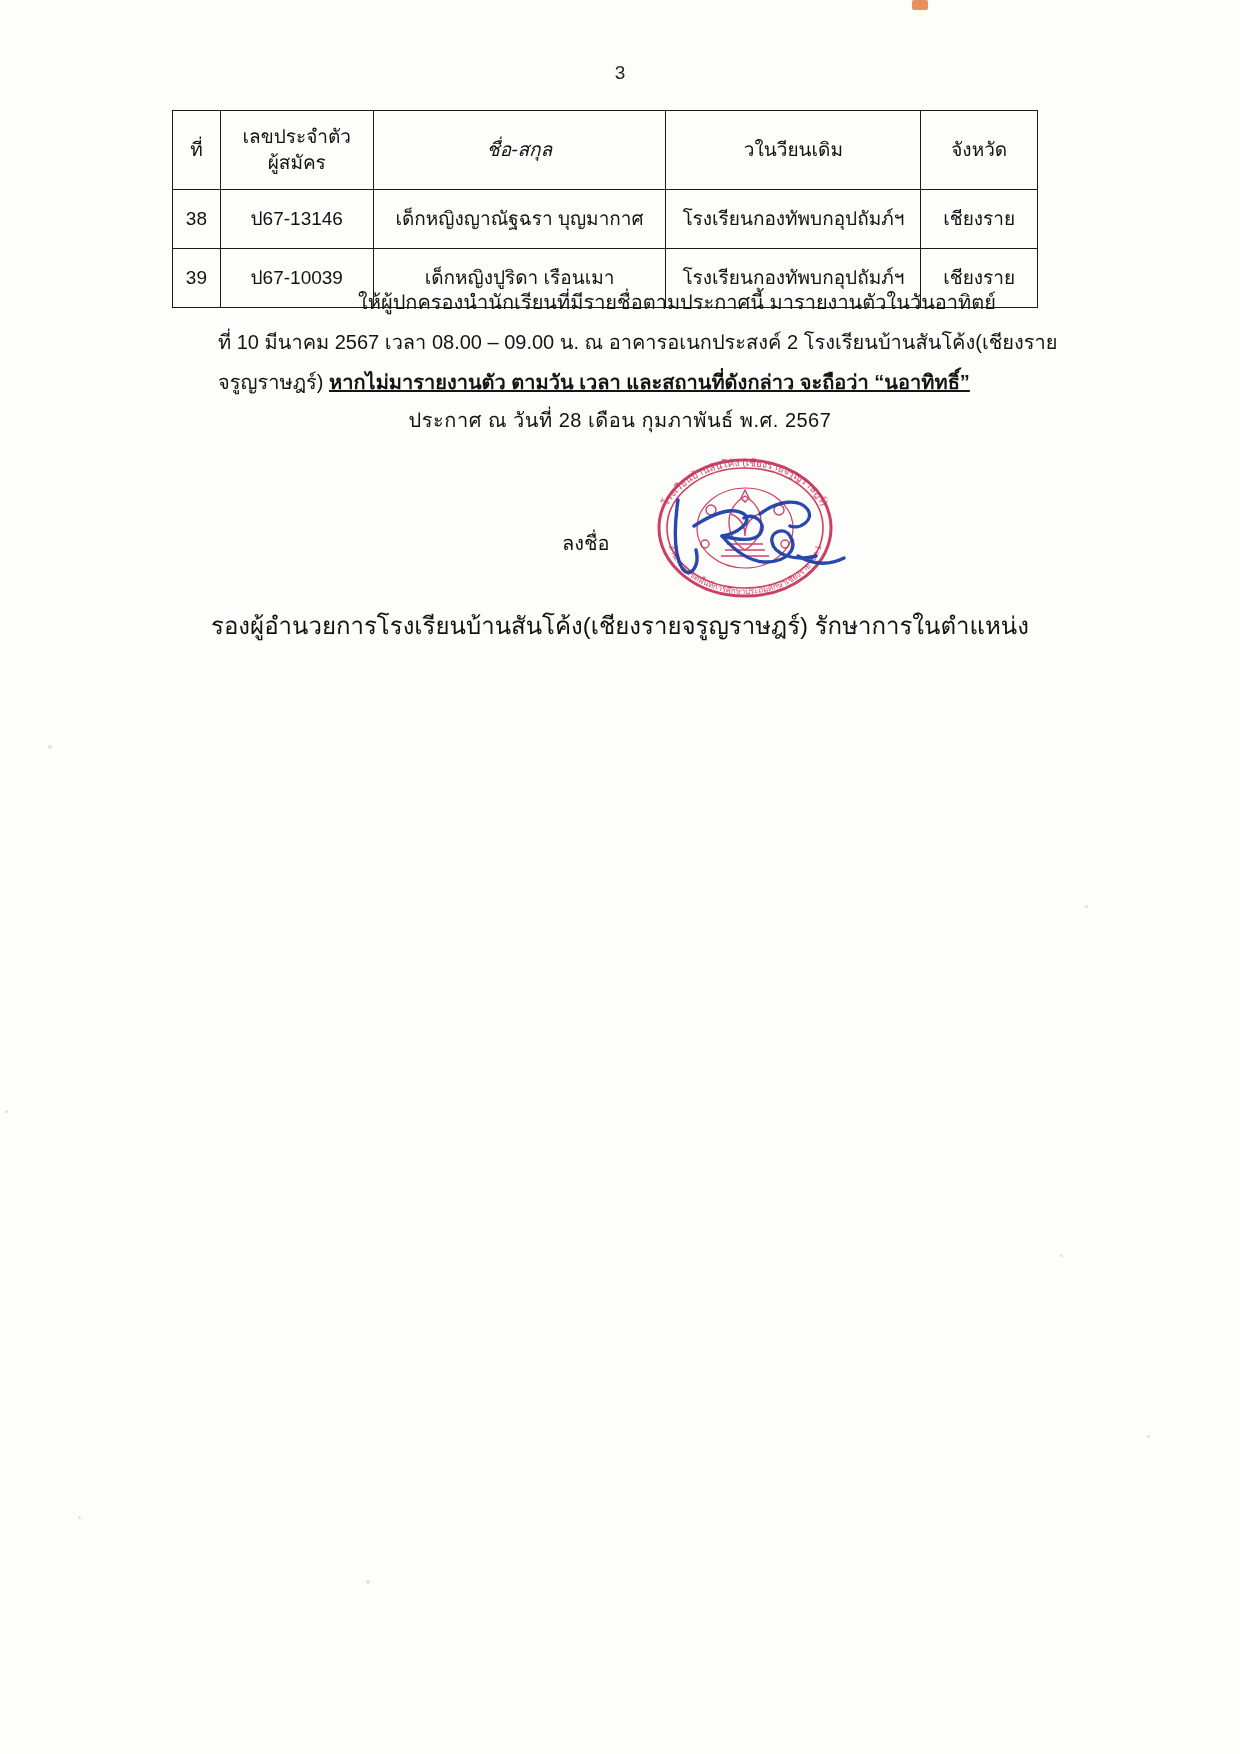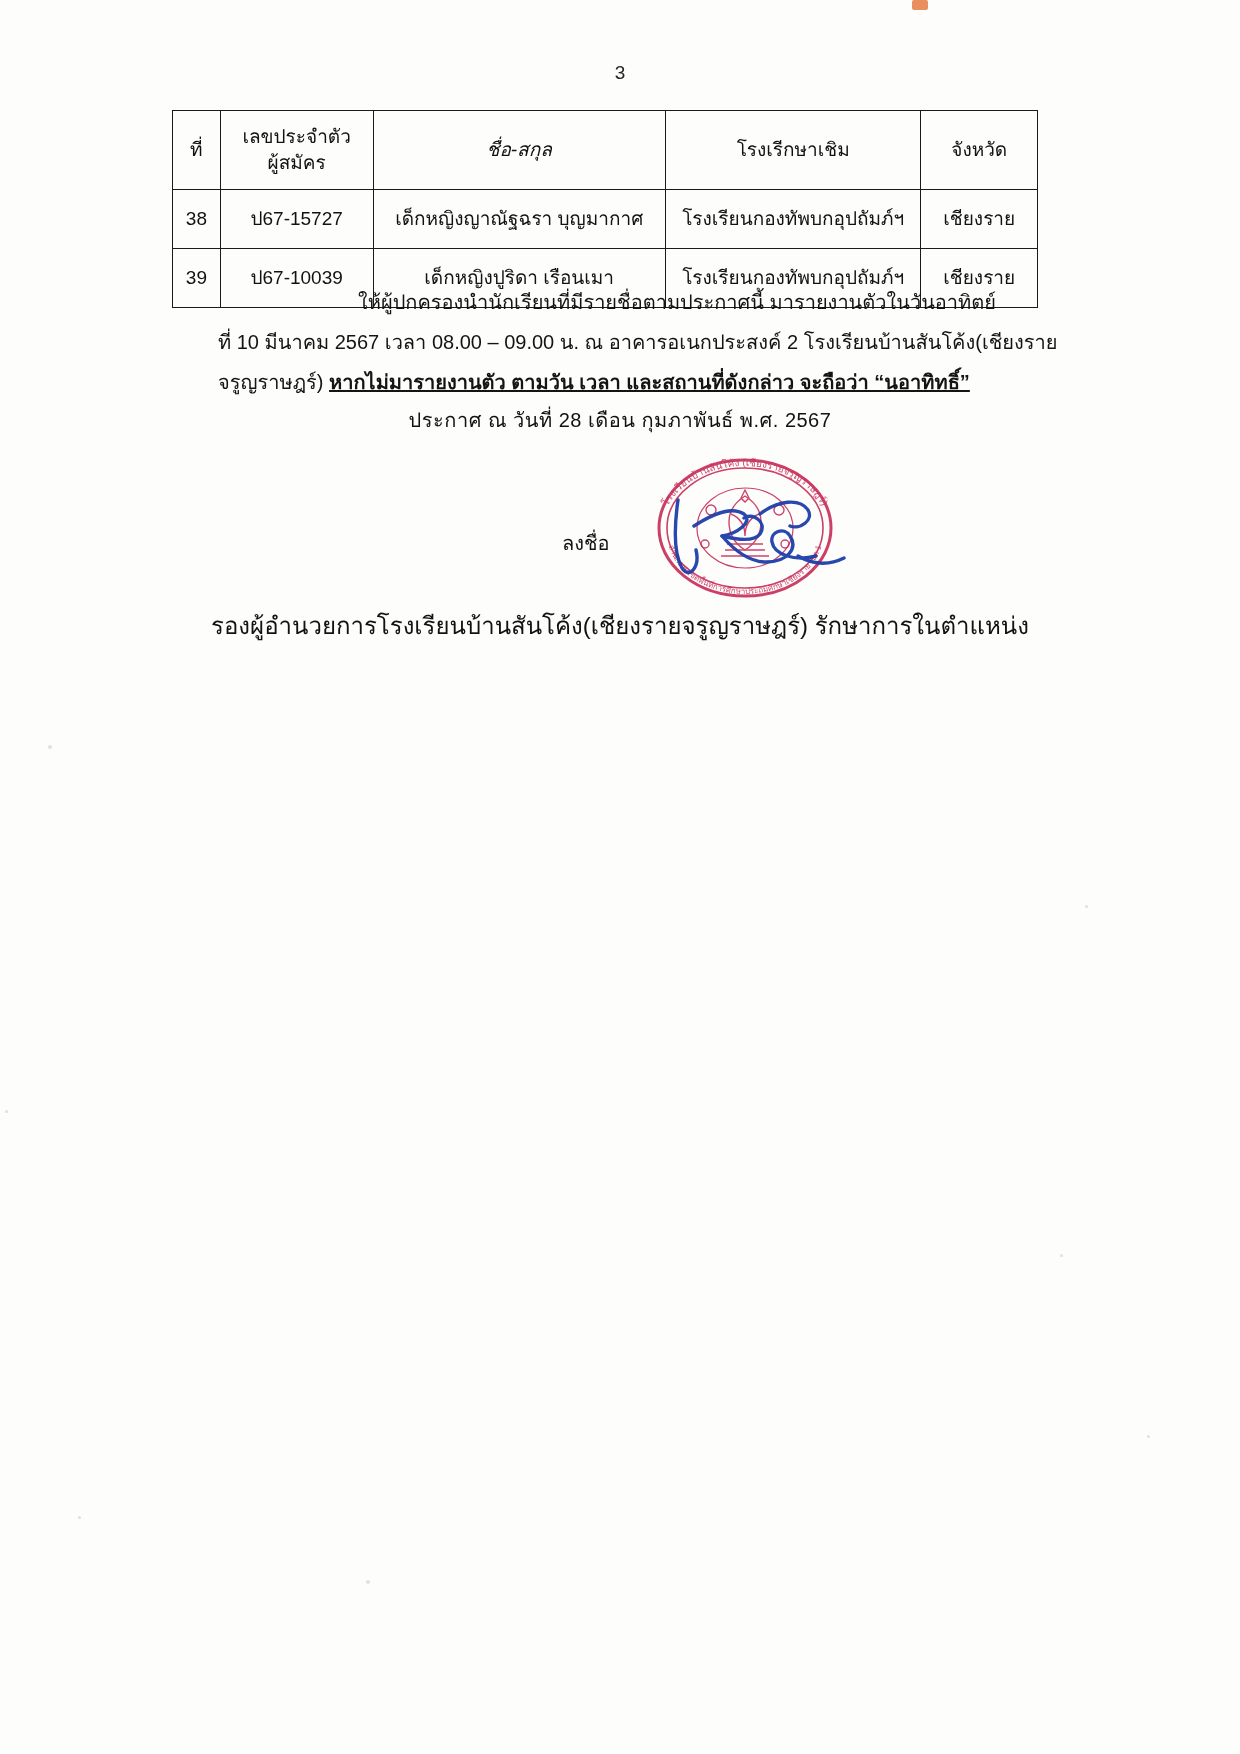--- a/index.html
+++ b/index.html
@@ -157,28 +157,28 @@
 
   <table class="roster">
     <thead>
       <tr>
         <th class="col-no">ที่</th>
         <th class="col-id">
           <div>เลขประจำตัว</div>
           <div>ผู้สมัคร</div>
         </th>
         <th class="col-name">ชื่อ-สกุล</th>
-        <th class="col-school">โรงเรีกษาเชิม</th>
+        <th class="col-school">วในวียนเดิม</th>
         <th class="col-prov">จังหวัด</th>
       </tr>
     </thead>
     <tbody>
       <tr>
         <td>38</td>
-        <td>ป67-15727</td>
+        <td>ป67-13146</td>
         <td>เด็กหญิงญาณัฐฉรา  บุญมากาศ</td>
         <td>โรงเรียนกองทัพบกอุปถัมภ์ฯ</td>
         <td>เชียงราย</td>
       </tr>
       <tr>
         <td>39</td>
         <td>ป67-10039</td>
         <td>เด็กหญิงปูริดา  เรือนเมา</td>
         <td>โรงเรียนกองทัพบกอุปถัมภ์ฯ</td>
         <td>เชียงราย</td>

